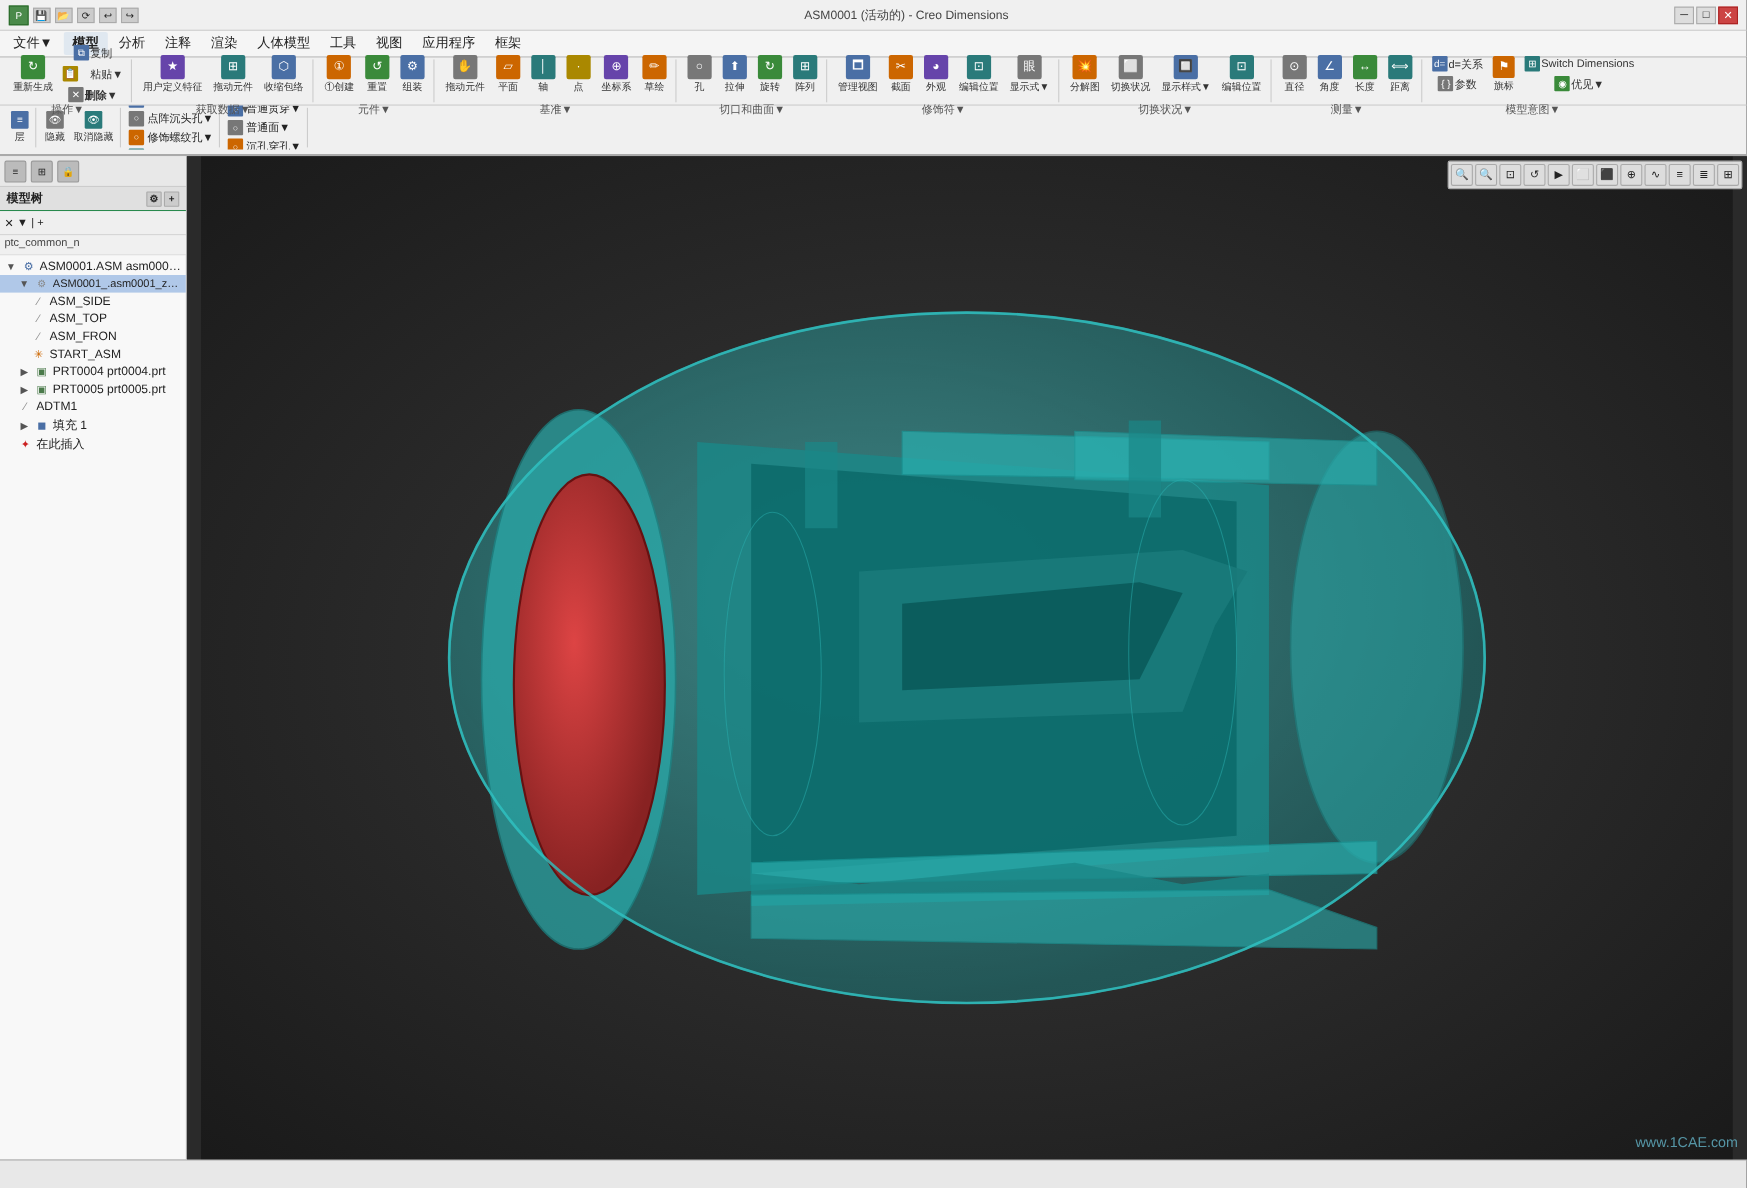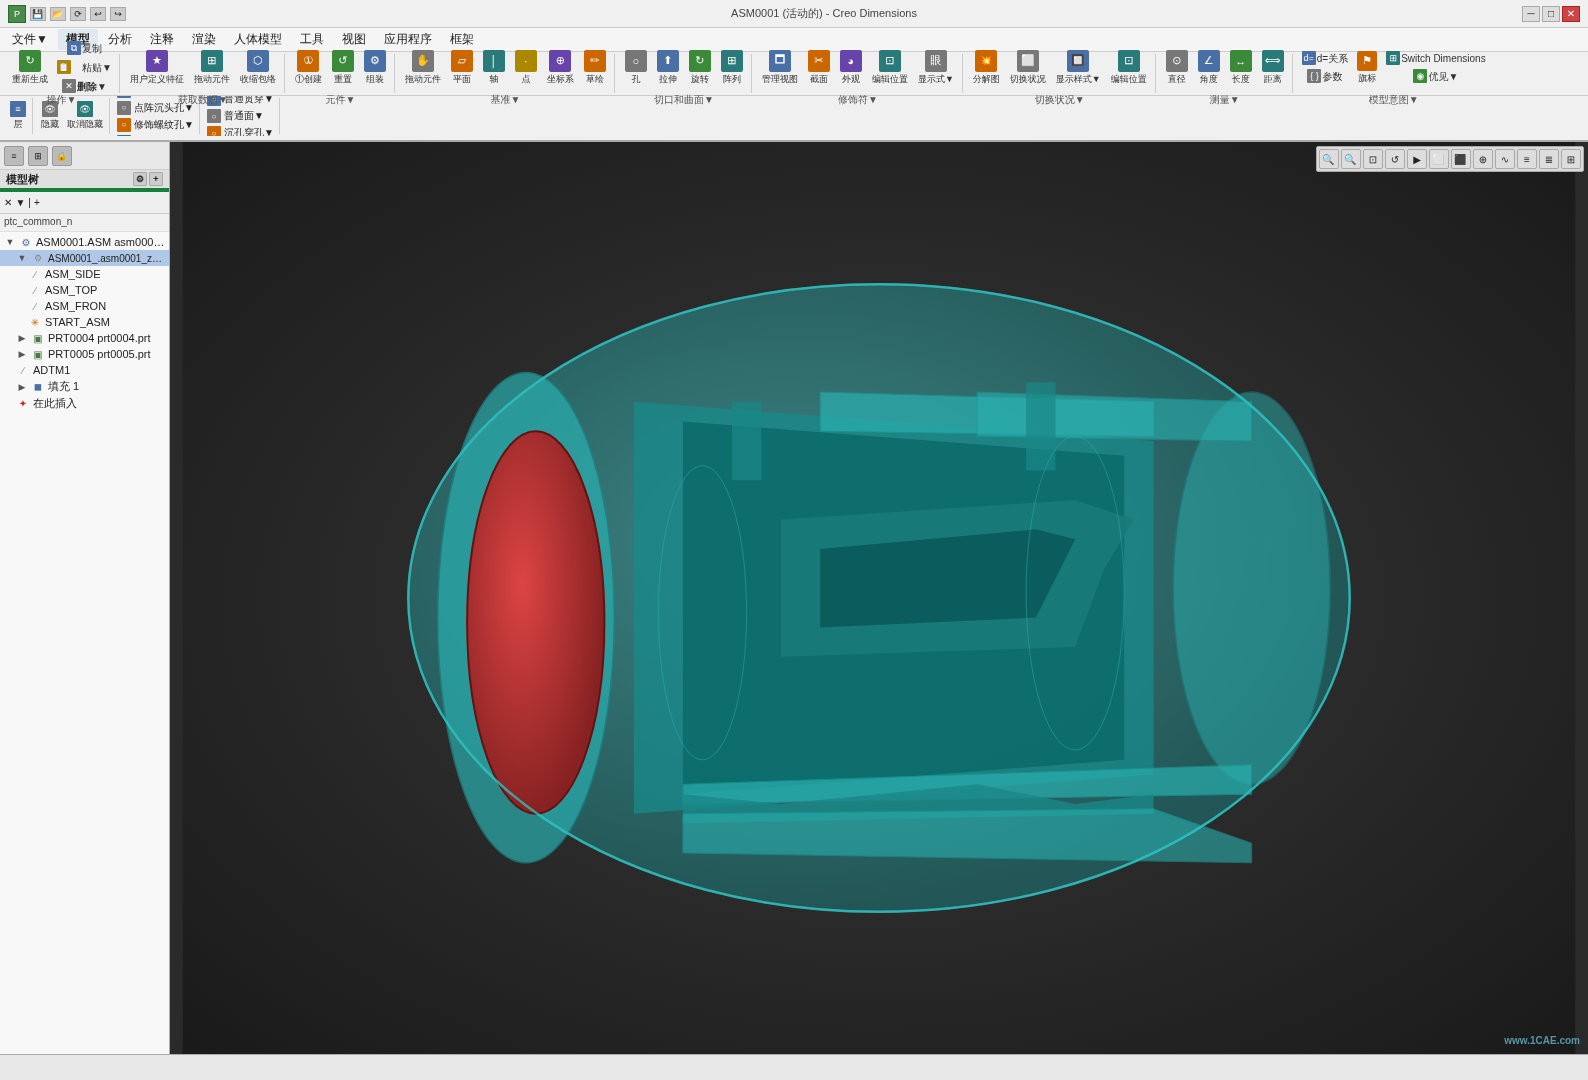--- a/index.html
+++ b/index.html
@@ -220,21 +220,21 @@
       cursor: pointer;
       display: flex;
       align-items: center;
       justify-content: center;
       font-size: 10px;
     }
 
     #tree-header {
       height: 22px;
       background: #e0e0e0;
-      border-bottom: 4px solid #15803d;
+      border-bottom: 1px solid #15803d;
       display: flex;
       align-items: center;
       justify-content: space-between;
       padding: 0 6px;
       font-size: 11px;
       font-weight: bold;
     }
     .tree-header-controls {
       display: flex;
       gap: 2px;
@@ -341,23 +341,23 @@
       align-items: center;
       justify-content: center;
       font-size: 10px;
     }
 
     
     #watermark {
       position: absolute;
       bottom: 8px;
       right: 8px;
-      font-size: 10px;
+      font-size: 13px;
       color: rgba(100,180,200,0.8);
-      font-weight: bold;
+      font-weight: normal;
     }
 
     
     .icon-blue { background: #4a6fa5; }
     .icon-green { background: #3a8a3a; }
     .icon-orange { background: #cc6600; }
     .icon-gray { background: #777; }
     .icon-teal { background: #2a7a7a; }
     .icon-purple { background: #6644aa; }
     .icon-yellow { background: #aa8800; }

